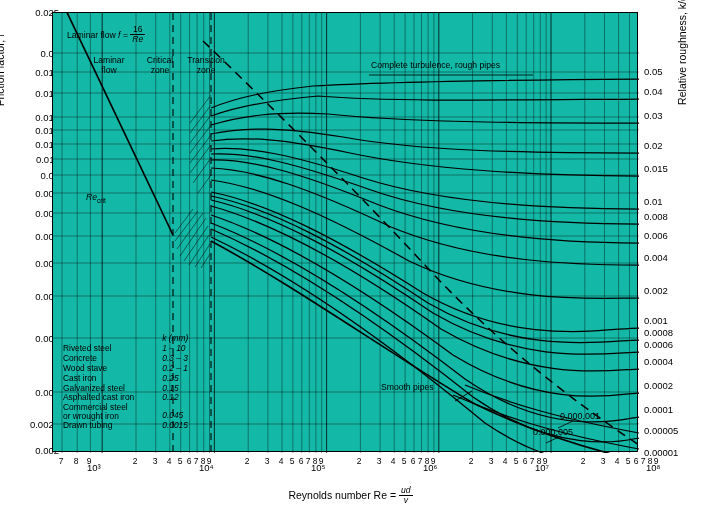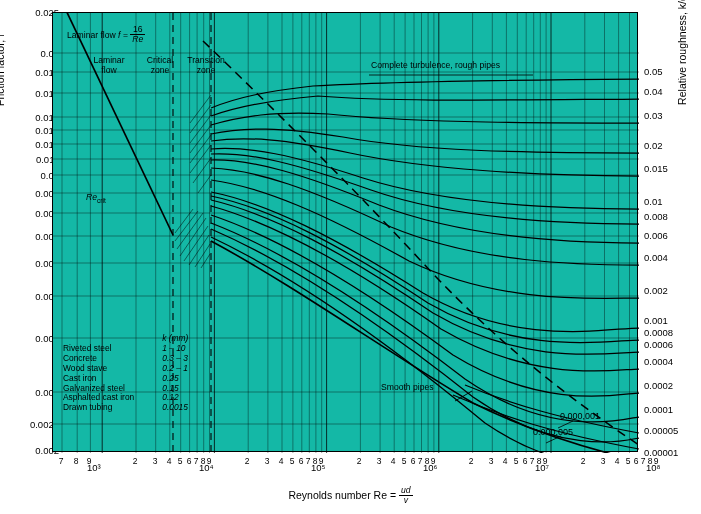--- a/index.html
+++ b/index.html
@@ -323,20 +323,24 @@
         </tr>
         <tr>
           <td>Galvanized steel</td>
           <td class="v">0.15</td>
         </tr>
         <tr>
           <td>Asphalted cast iron</td>
           <td class="v">0.12</td>
         </tr>
         <tr>
+          <td style="line-height:1.05;">Commercial steel<br>or wrought iron</td>
+          <td class="v" style="vertical-align:bottom;">0.045</td>
+        </tr>
+        <tr>
           <td>Drawn tubing</td>
           <td class="v">0.0015</td>
         </tr>
       </tbody>
         </table>
     </div>
   </div>
 
   <div class="xtick" style="left:55px;top:456px;">7</div>
   <div class="xtick" style="left:70px;top:456px;">8</div>

